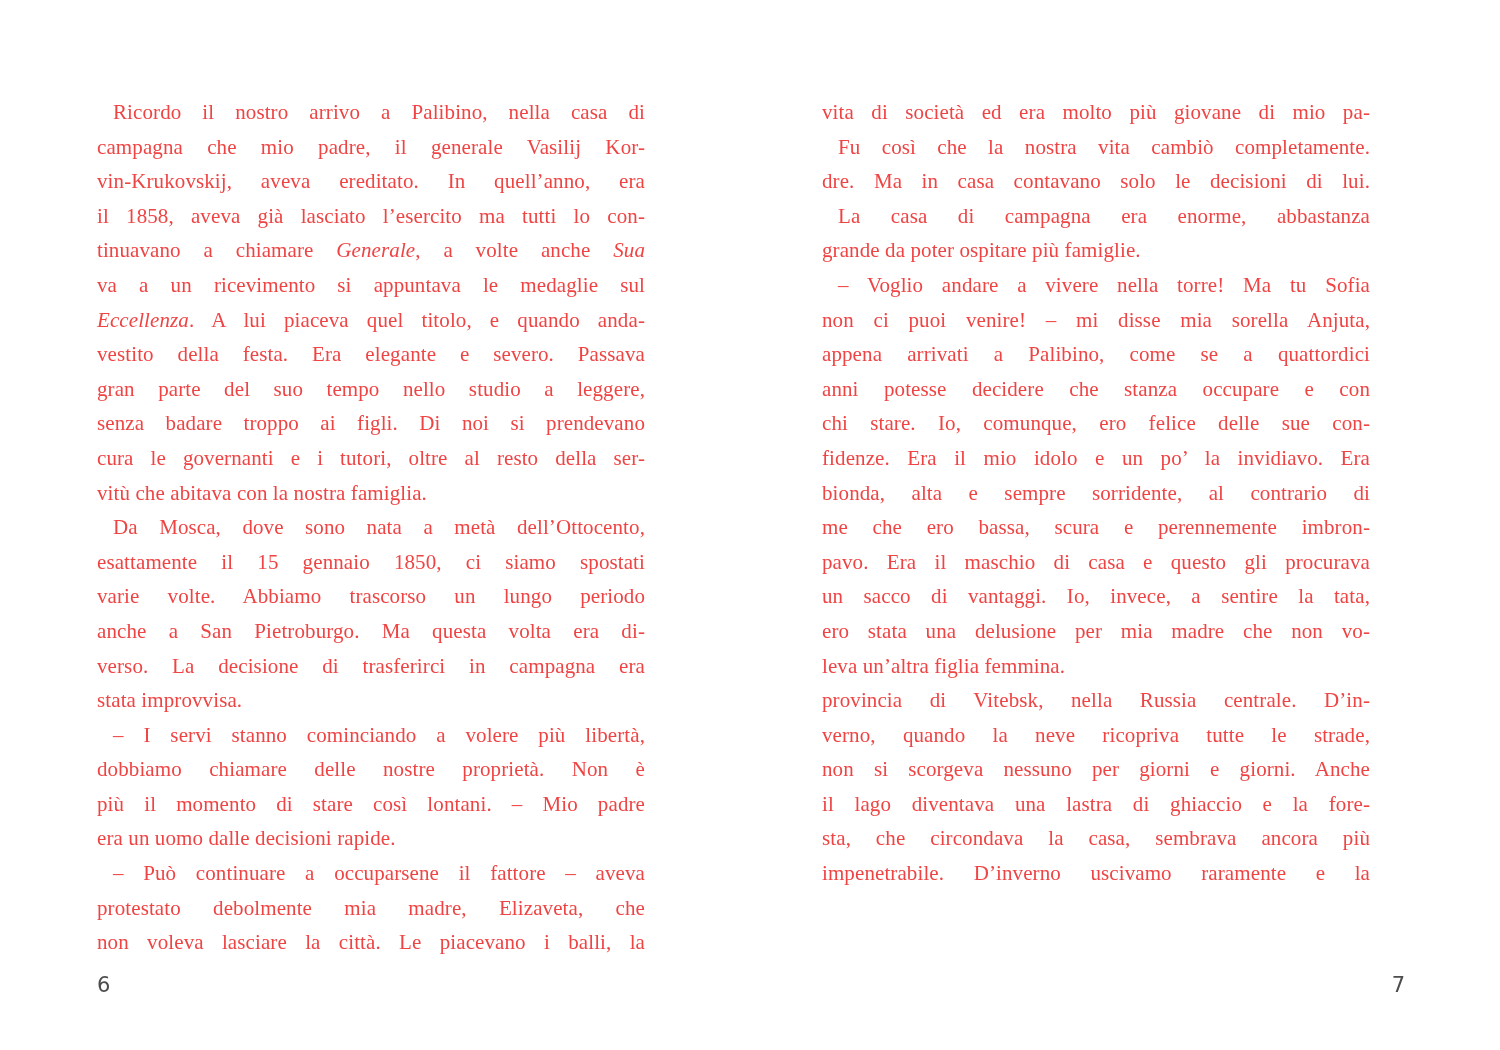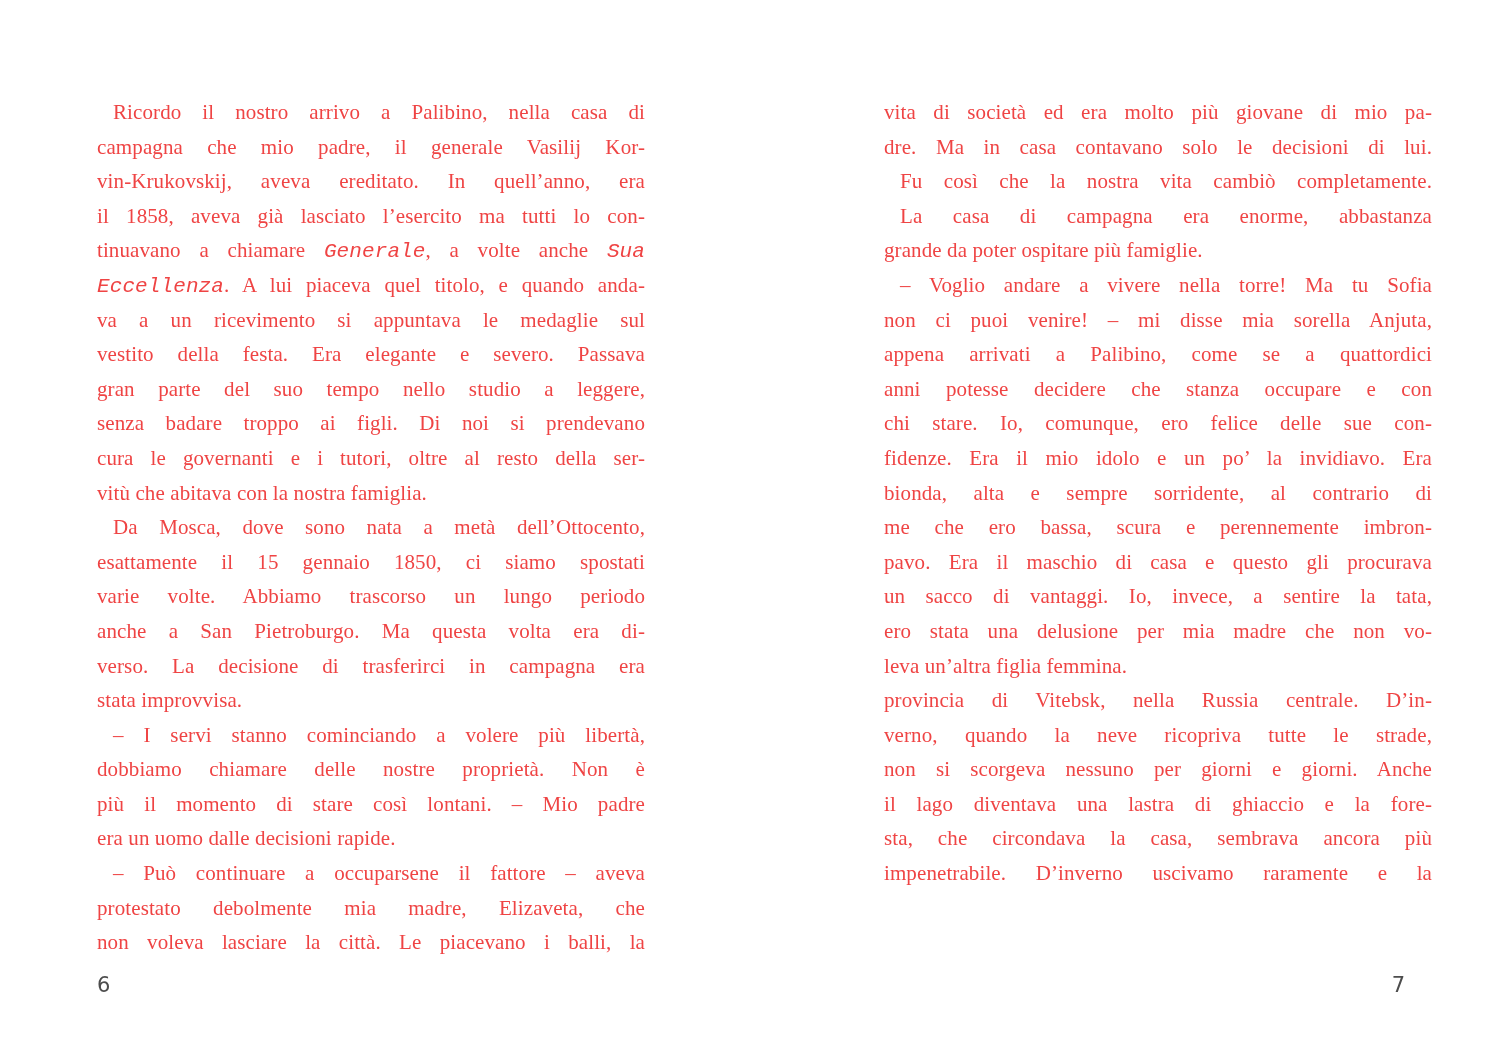--- a/index.html
+++ b/index.html
@@ -20,31 +20,31 @@
   .page-col {
     position: absolute;
     top: 95px;
     width: 548px;
     font-size: 21px;
     line-height: 34.6px;
     color: #ef4444;
     letter-spacing: 0.1px;
   }
   .page-col.left  { left: 97px; }
-  .page-col.right { left: 884px; }
+  .page-col.right { left: 822px; }
   .line {
     text-align: justify;
     text-align-last: justify;
     text-justify: inter-word;
     height: 34.6px;
     overflow: visible;
   }
   .line.para-end { text-align-last: left; }
   .line.indent   { padding-left: 16px; }
-  .it { font-style: italic; font-family: Liberation Mono, monospace; }
+  .it { font-style: italic; }
   .page-number {
     position: absolute;
     top: 970px;
     font-family: "DejaVu Sans", "Liberation Sans", sans-serif;
     font-size: 21px;
     line-height: 30px;
     color: #4d4d4d;
   }
   .pn-left  { left: 97px; width: 548px; text-align: left; }
   .pn-right { left: 857px; width: 548px; text-align: right; }
@@ -52,22 +52,22 @@
 </head>
 <body>
 
 <div class="spread">
   <div class="page-col left">
       <div class="line indent"><span>Ricordo il nostro arrivo a Palibino, nella casa di</span></div>
       <div class="line"><span>campagna che mio padre, il generale Vasilij Kor-</span></div>
       <div class="line"><span>vin-Krukovskij, aveva ereditato. In quell’anno, era</span></div>
       <div class="line"><span>il 1858, aveva già lasciato l’esercito ma tutti lo con-</span></div>
       <div class="line"><span>tinuavano a chiamare </span><span class="it">Generale</span><span>, a volte anche </span><span class="it">Sua</span></div>
+      <div class="line"><span>va a un ricevimento si appuntava le medaglie sul</span></div>
       <div class="line"><span class="it">Eccellenza</span><span>. A lui piaceva quel titolo, e quando anda-</span></div>
-      <div class="line"><span>va a un ricevimento si appuntava le medaglie sul</span></div>
       <div class="line"><span>vestito della festa. Era elegante e severo. Passava</span></div>
       <div class="line"><span>gran parte del suo tempo nello studio a leggere,</span></div>
       <div class="line"><span>senza badare troppo ai figli. Di noi si prendevano</span></div>
       <div class="line"><span>cura le governanti e i tutori, oltre al resto della ser-</span></div>
       <div class="line para-end"><span>vitù che abitava con la nostra famiglia.</span></div>
       <div class="line indent"><span>Da Mosca, dove sono nata a metà dell’Ottocento,</span></div>
       <div class="line"><span>esattamente il 15 gennaio 1850, ci siamo spostati</span></div>
       <div class="line"><span>varie volte. Abbiamo trascorso un lungo periodo</span></div>
       <div class="line"><span>anche a San Pietroburgo. Ma questa volta era di-</span></div>
       <div class="line"><span>verso. La decisione di trasferirci in campagna era</span></div>
@@ -75,22 +75,22 @@
       <div class="line indent"><span>– I servi stanno cominciando a volere più libertà,</span></div>
       <div class="line"><span>dobbiamo chiamare delle nostre proprietà. Non è</span></div>
       <div class="line"><span>più il momento di stare così lontani. – Mio padre</span></div>
       <div class="line para-end"><span>era un uomo dalle decisioni rapide.</span></div>
       <div class="line indent"><span>– Può continuare a occuparsene il fattore – aveva</span></div>
       <div class="line"><span>protestato debolmente mia madre, Elizaveta, che</span></div>
       <div class="line"><span>non voleva lasciare la città. Le piacevano i balli, la</span></div>
     </div>
   <div class="page-col right">
       <div class="line"><span>vita di società ed era molto più giovane di mio pa-</span></div>
+      <div class="line indent"><span>Fu così che la nostra vita cambiò completamente.</span></div>
       <div class="line"><span>dre. Ma in casa contavano solo le decisioni di lui.</span></div>
-      <div class="line indent"><span>Fu così che la nostra vita cambiò completamente.</span></div>
       <div class="line indent"><span>La casa di campagna era enorme, abbastanza</span></div>
       <div class="line para-end"><span>grande da poter ospitare più famiglie.</span></div>
       <div class="line indent"><span>– Voglio andare a vivere nella torre! Ma tu Sofia</span></div>
       <div class="line"><span>non ci puoi venire! – mi disse mia sorella Anjuta,</span></div>
       <div class="line"><span>appena arrivati a Palibino, come se a quattordici</span></div>
       <div class="line"><span>anni potesse decidere che stanza occupare e con</span></div>
       <div class="line"><span>chi stare. Io, comunque, ero felice delle sue con-</span></div>
       <div class="line"><span>fidenze. Era il mio idolo e un po’ la invidiavo. Era</span></div>
       <div class="line"><span>bionda, alta e sempre sorridente, al contrario di</span></div>
       <div class="line"><span>me che ero bassa, scura e perennemente imbron-</span></div>

